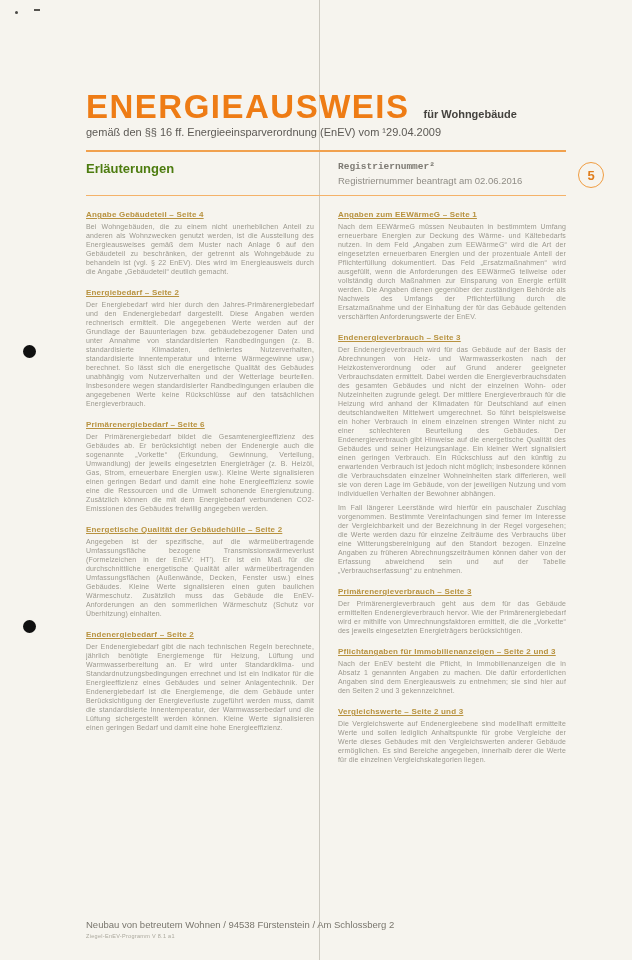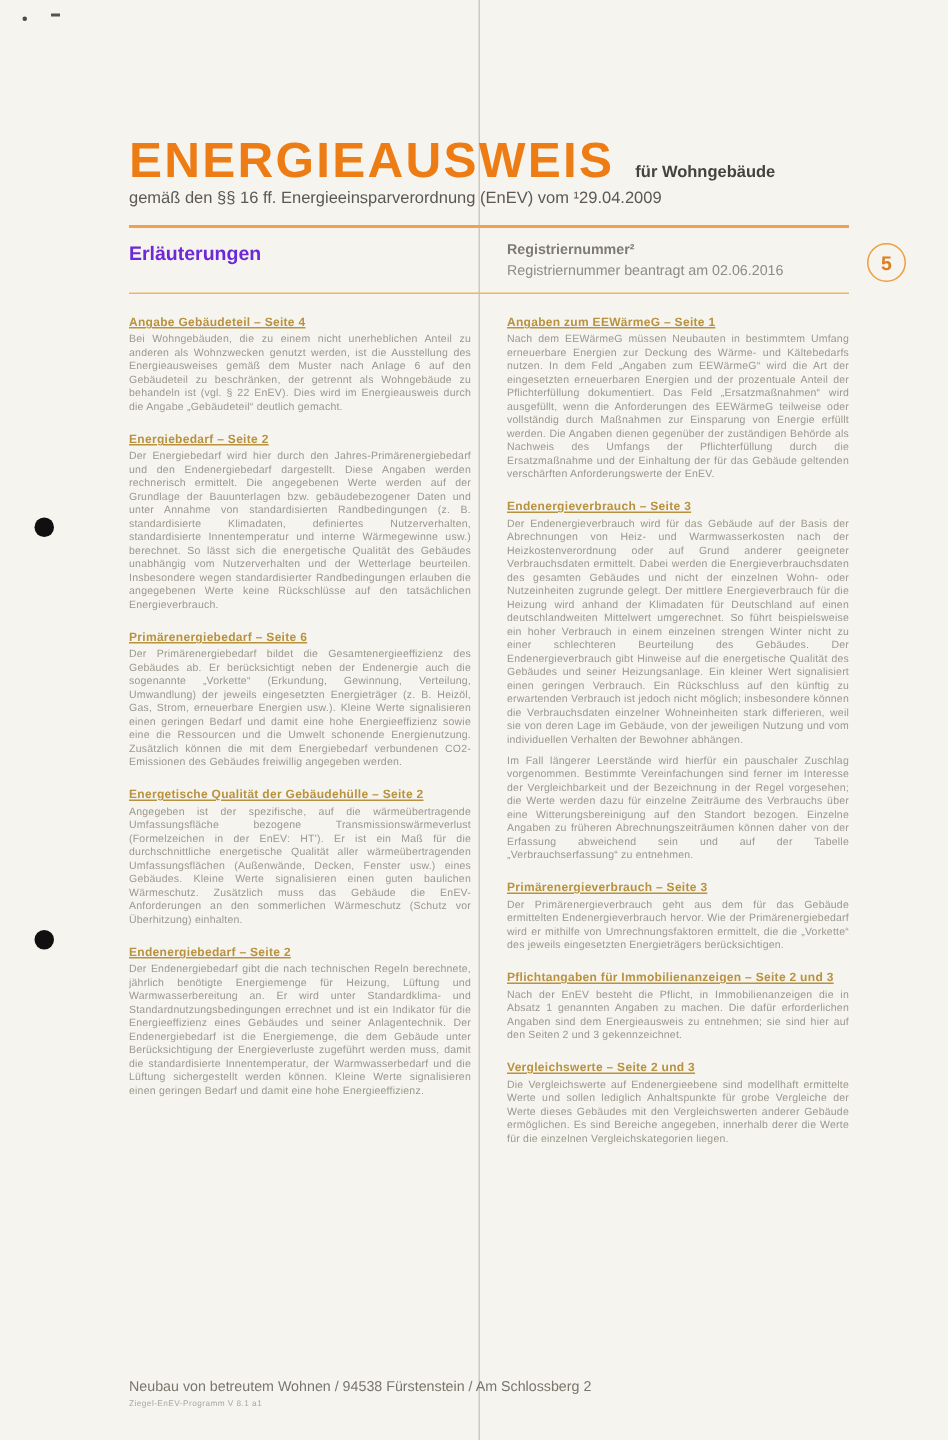--- a/index.html
+++ b/index.html
@@ -19,23 +19,23 @@
 
   .title-row{display:flex;align-items:baseline;text-align:right;}
   .main-title{color:#ee7c15;font-size:33px;font-weight:bold;letter-spacing:1.5px;}
   .title-suffix{margin-left:14px;font-size:11px;font-weight:bold;color:#45433f;}
   .subtitle{margin-top:0;font-size:11px;color:#5c5954;}
 
   .rule-top{height:2px;background:#f1a14e;margin-top:12px;}
   .rule-second{height:1px;background:#f4b269;margin-top:9px;}
 
   .header2{display:flex;margin-top:9px;align-items:flex-start;}
-  .section-title{width:252px;font-size:13px;font-weight:bold;color:#6d28d9;}
+  .section-title{width:252px;font-size:13px;font-weight:bold;color:#4d7c0f;}
   .reg-block{font-size:9.5px;color:#8f8c85;}
-  .reg-label{font-weight:bold;color:#7e7b74;}
+  .reg-label{font-weight:bold;color:#7e7b74;font-family:Liberation Mono, monospace;}
   .reg-value{margin-top:3px;}
 
   .page-circle{
     position:absolute;left:578px;top:162px;width:24px;height:24px;
     border:1.5px solid #f09d42;border-radius:50%;
     display:flex;align-items:center;justify-content:center;
     color:#e07d1c;font-size:13px;font-weight:bold;background:transparent;
   }
 
   .columns{display:flex;gap:24px;margin-top:14px;height:674px;overflow:hidden;}

